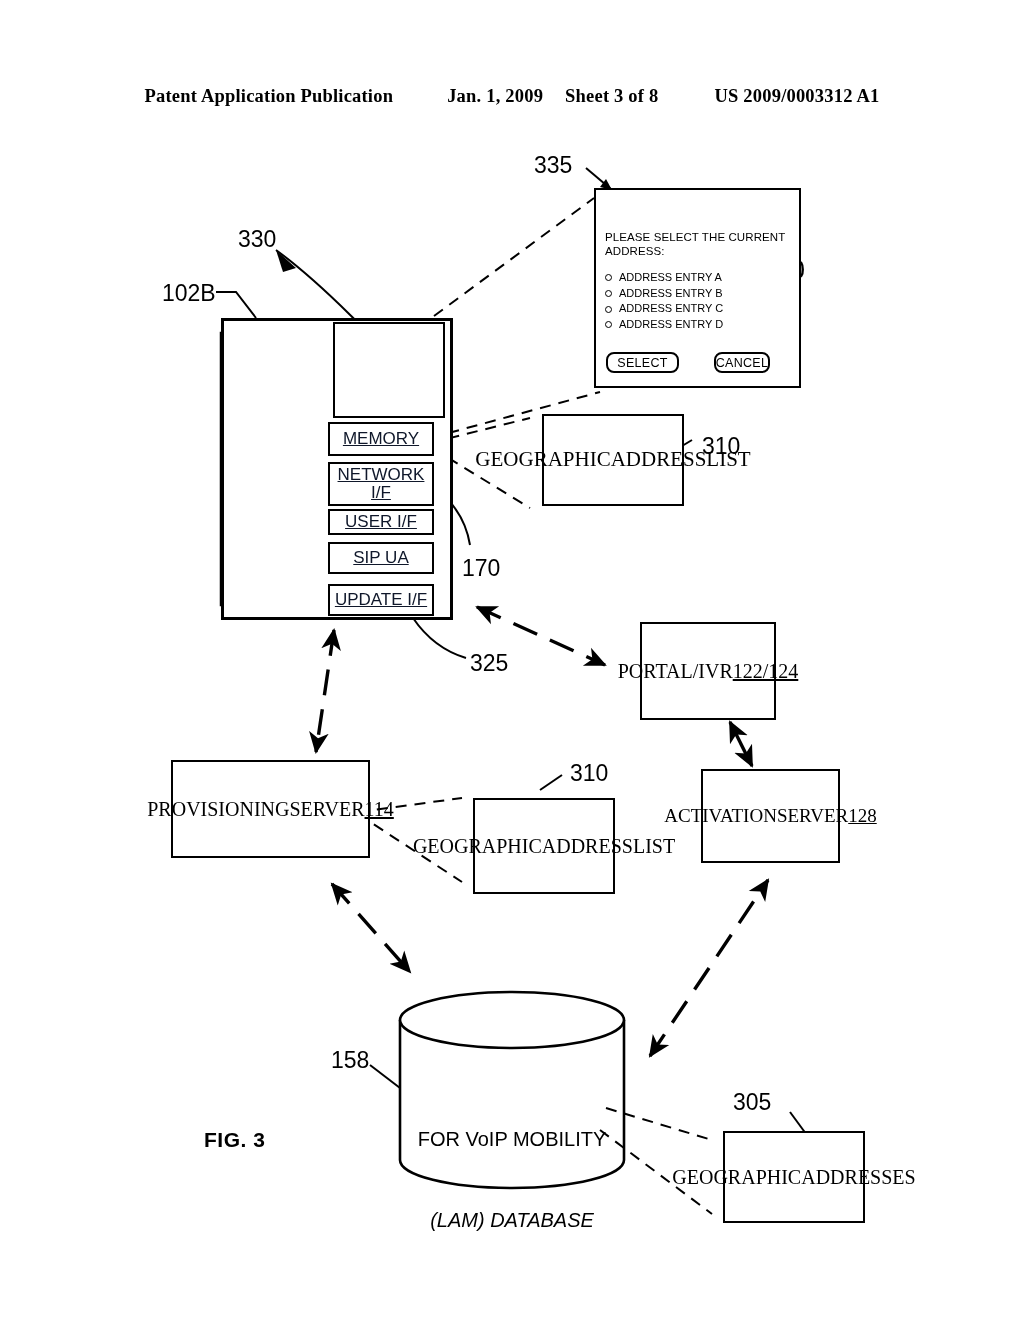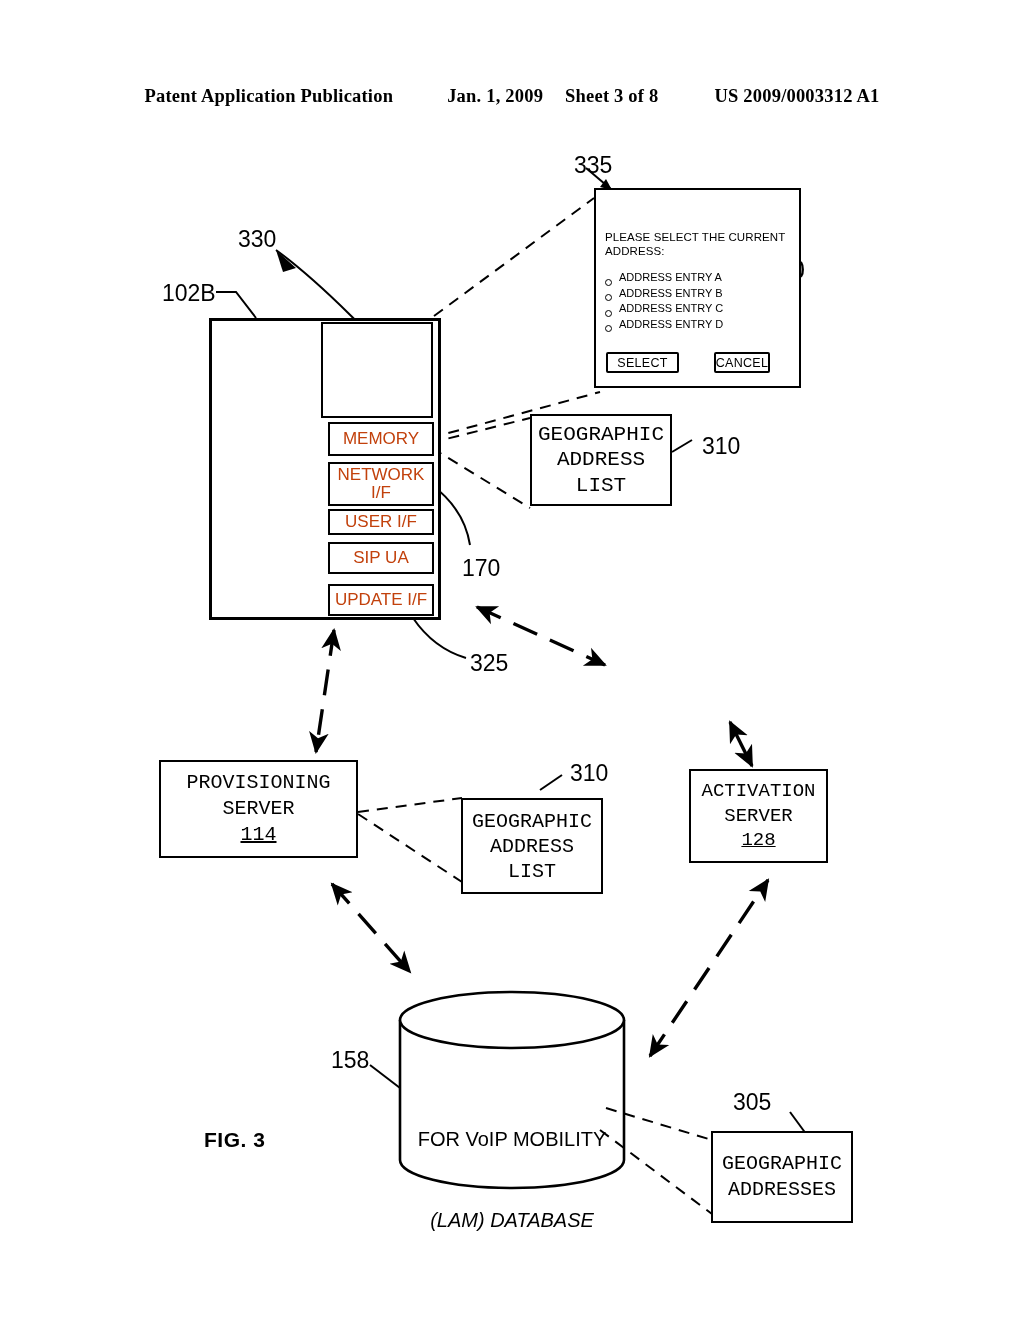--- a/index.html
+++ b/index.html
@@ -62,44 +62,46 @@
     white-space: pre;
   }
 
   
   .box {
     position: absolute;
     border: 2.5px solid #000;
     background: #fff;
     box-sizing: border-box;
     display: flex;
-    flex-direction: column;
+    flex-direction: row;
     align-items: center;
     justify-content: center;
     text-align: center;
-    font-family: Liberation Mono, monospace;
+    font-family: Liberation Serif, serif;
     color: #000;
+    margin-left: 12px;
   }
   .box .line { display: block; white-space: pre; }
   .box .underline { text-decoration: underline; }
 
   
   .comp-box {
     position: absolute;
     border: 2.5px solid #000;
     background: #fff;
     box-sizing: border-box;
     display: flex;
     align-items: center;
     justify-content: center;
     text-align: center;
     font-family: "Liberation Sans", sans-serif;
     font-size: 17px;
     line-height: 1.05;
-    color: #c2410c;
+    color: #0f172a;
+    text-decoration: underline;
   }
 
   
   #dialog-box {
     position: absolute;
     left: 594px;
     top: 188px;
     width: 207px;
     height: 200px;
     border: 2.5px solid #000;
@@ -119,36 +121,36 @@
   #dialog-options {
     position: absolute;
     left: 9px;
     top: 80px;
     font-family: "Liberation Sans", sans-serif;
     font-size: 11px;
     line-height: 1.42;
   }
   #dialog-options .opt {
     display: flex;
-    align-items: flex-end;
+    align-items: center;
     white-space: pre;
   }
   #dialog-options .radio {
     display: inline-block;
     width: 7px;
     height: 7px;
     border: 1.4px solid #000;
     border-radius: 50%;
     box-sizing: border-box;
     margin-right: 7px;
   }
   .dlg-btn {
     position: absolute;
     border: 2px solid #000;
-    border-radius: 2px;
+    border-radius: 8px;
     background: #fff;
     box-sizing: border-box;
     display: flex;
     align-items: center;
     justify-content: center;
     font-family: "Liberation Sans", sans-serif;
     font-size: 12.5px;
     letter-spacing: 0.3px;
     height: 21px;
   }
@@ -273,21 +275,21 @@
     <ellipse cx="512" cy="1020" rx="112" ry="28" fill="#fff" stroke="#000" stroke-width="2.6"></ellipse>
     <path d="M400,1160 A112,28 0 0 0 624,1160" fill="#fff" stroke="#000" stroke-width="2.6"></path>
 
     <path d="M744,268
              C 760,270 760,282 761,292
              C 762,302 764,306 772,307
              C 764,308 762,312 761,322
              C 760,332 760,344 744,346" fill="none" stroke="#000" stroke-width="2.4"></path>
   </svg>
 
-  <div class="refnum" style="left:574px; top:152px;">335</div>
+  <div class="refnum" style="left:534px; top:152px;">335</div>
   <div class="refnum" style="left:238px; top:226px;">330</div>
   <div class="refnum" style="left:162px; top:280px;">102B</div>
   <div class="refnum" style="left:256px; top:381px;">320</div>
   <div class="refnum" style="left:246px; top:480px;">345</div>
   <div class="refnum" style="left:253px; top:547px;">315</div>
   <div class="refnum" style="left:462px; top:555px;">170</div>
   <div class="refnum" style="left:470px; top:650px;">325</div>
   <div class="refnum" style="left:702px; top:433px;">310</div>
   <div class="refnum" style="left:570px; top:760px;">310</div>
   <div class="refnum" style="left:331px; top:1047px;">158</div>
@@ -349,20 +351,24 @@
       <span>CANCEL</span>
     </div>
   </div>
 
   <div class="box" style="left:530px; top:414px; width:142px; height:92px; font-size:21px; line-height:1.22;">
     <span class="line">GEOGRAPHIC</span>
     <span class="line">ADDRESS</span>
     <span class="line">LIST</span>
   </div>
 
+  <div class="box" style="left:628px; top:622px; width:136px; height:98px; font-size:20px; line-height:1.35;">
+    <span class="line">PORTAL/IVR</span>
+    <span class="line underline">122/124</span>
+  </div>
 
   <div class="box" style="left:159px; top:760px; width:199px; height:98px; font-size:20px; line-height:1.3;">
     <span class="line">PROVISIONING</span>
     <span class="line">SERVER</span>
     <span class="line underline">114</span>
   </div>
 
   <div class="box" style="left:461px; top:798px; width:142px; height:96px; font-size:20px; line-height:1.25;">
     <span class="line">GEOGRAPHIC</span>
     <span class="line">ADDRESS</span>

